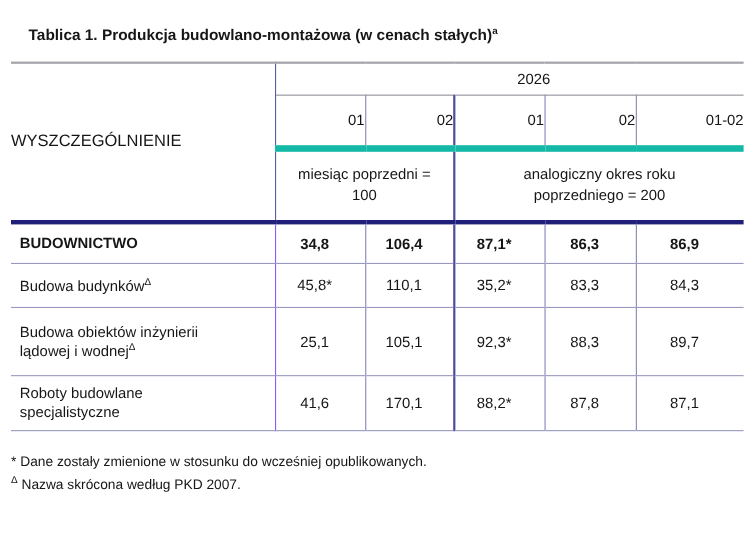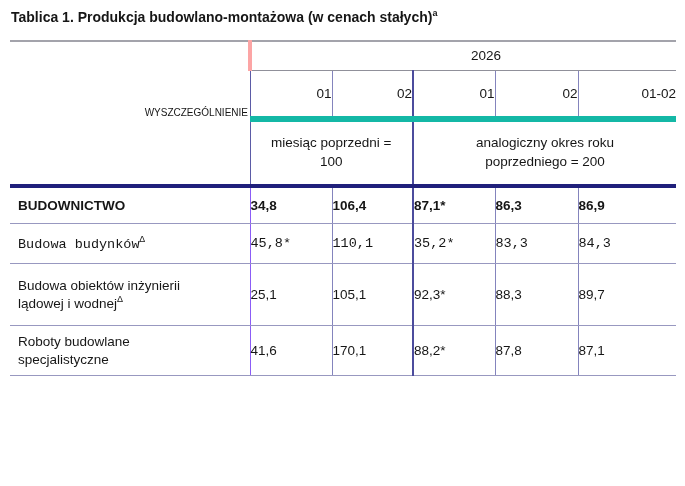--- a/index.html
+++ b/index.html
@@ -4,51 +4,51 @@
 <style>
   * { box-sizing: border-box; }
   html,body { margin:0; padding:0; }
   body {
     width:685px; height:486px; background:#ffffff;
     font-family:"Liberation Sans","DejaVu Sans",sans-serif;
     color:#161616; overflow:hidden;
   }
   .page { padding:7px 9px 0 10px; }
 
-  .title { font-size:14px; font-weight:700; margin:1px; }
+  .title { font-size:14px; font-weight:700; margin:16px; }
   .title sup { font-size:9px; font-weight:700; }
 
   table.tbl {
     border-collapse:collapse; table-layout:fixed;
     width:666px; margin-top:15px;
     border-top:2px solid #a3a3ab;
     font-size:13.5px;
   }
   .tbl th, .tbl td { padding:0; font-weight:400; vertical-align:middle; color:#161616; }
 
-  th.spec { text-align:right; border-right:1px solid #5b5ba6; font-size:10px; }
+  th.spec { text-align:left; border-right:1px solid #5b5ba6; font-size:15px; }
 
-  tr.hr1 td { height:30px; text-align:center; border-bottom:1px solid #90909a; border-left:4px solid #fca5a5;padding-left:44px; }
+  tr.hr1 td { height:30px; text-align:center; border-bottom:1px solid #90909a; border-left:1px solid #fca5a5;padding-left:44px; }
   tr.hr2 td { height:48px; text-align:right; border-bottom:6px solid #14b8a6; border-left:1px solid #8484bd; }
   tr.hr3 td { height:67px; text-align:center; border-left:1px solid #8484bd;margin-left:36px; }
   td.grp  { border-left:2px solid #4c4c9d !important; }
 
   .gh  { display:inline-block; line-height:1.35; }
   .gh1 { max-width:132px; }
   .gh2 { max-width:215px; }
 
   tr.br > td { border-bottom:1px solid #9898c0; }
   tr.r0 > td { border-top:4px solid #20207b; font-weight:700; }
   tr.r0 > td { height:38px; }
-  tr.r1 > td { height:40px;font-family:Liberation Mono, monospace; }
+  tr.r1 > td { height:40px; }
   tr.r2 > td { height:62px; }
   tr.r3 > td { height:50px; }
 
   td.lab { text-align:left; padding-left:8px; border-right:1px solid #8b5cf6; }
-  td.val { text-align:left; padding-right:10px; border-left:1px solid #8484bd; }
+  td.val { text-align:center; padding-right:10px; border-left:1px solid #8484bd; }
 
   .lbl { display:inline-block; max-width:178px; line-height:1.3; vertical-align:middle; }
   .lbl sup { font-size:9px; }
 
   .foot { margin-top:19px; width:663px; font-size:12.5px; line-height:1.5; }
   .fn { margin:0; }
   sup.fm { font-size:9px; }
   .fm-star { font-size:12.5px; }
 </style>
 </head>
@@ -113,15 +113,17 @@
         <td class="val">41,6</td>
         <td class="val">170,1</td>
         <td class="val grp">88,2*</td>
         <td class="val">87,8</td>
         <td class="val">87,1</td>
       </tr>
     </tbody>
   </table>
 
   <div class="foot">
+    <p class="fn"><span class="fm-star">*</span> <span>Dane zostały zmienione w stosunku do wcześniej opublikowanych.</span></p>
+    <p class="fn"><sup class="fm">Δ</sup> <span>Nazwa skrócona według PKD 2007.</span></p>
   </div>
 
 </div>
 
 </body></html>

